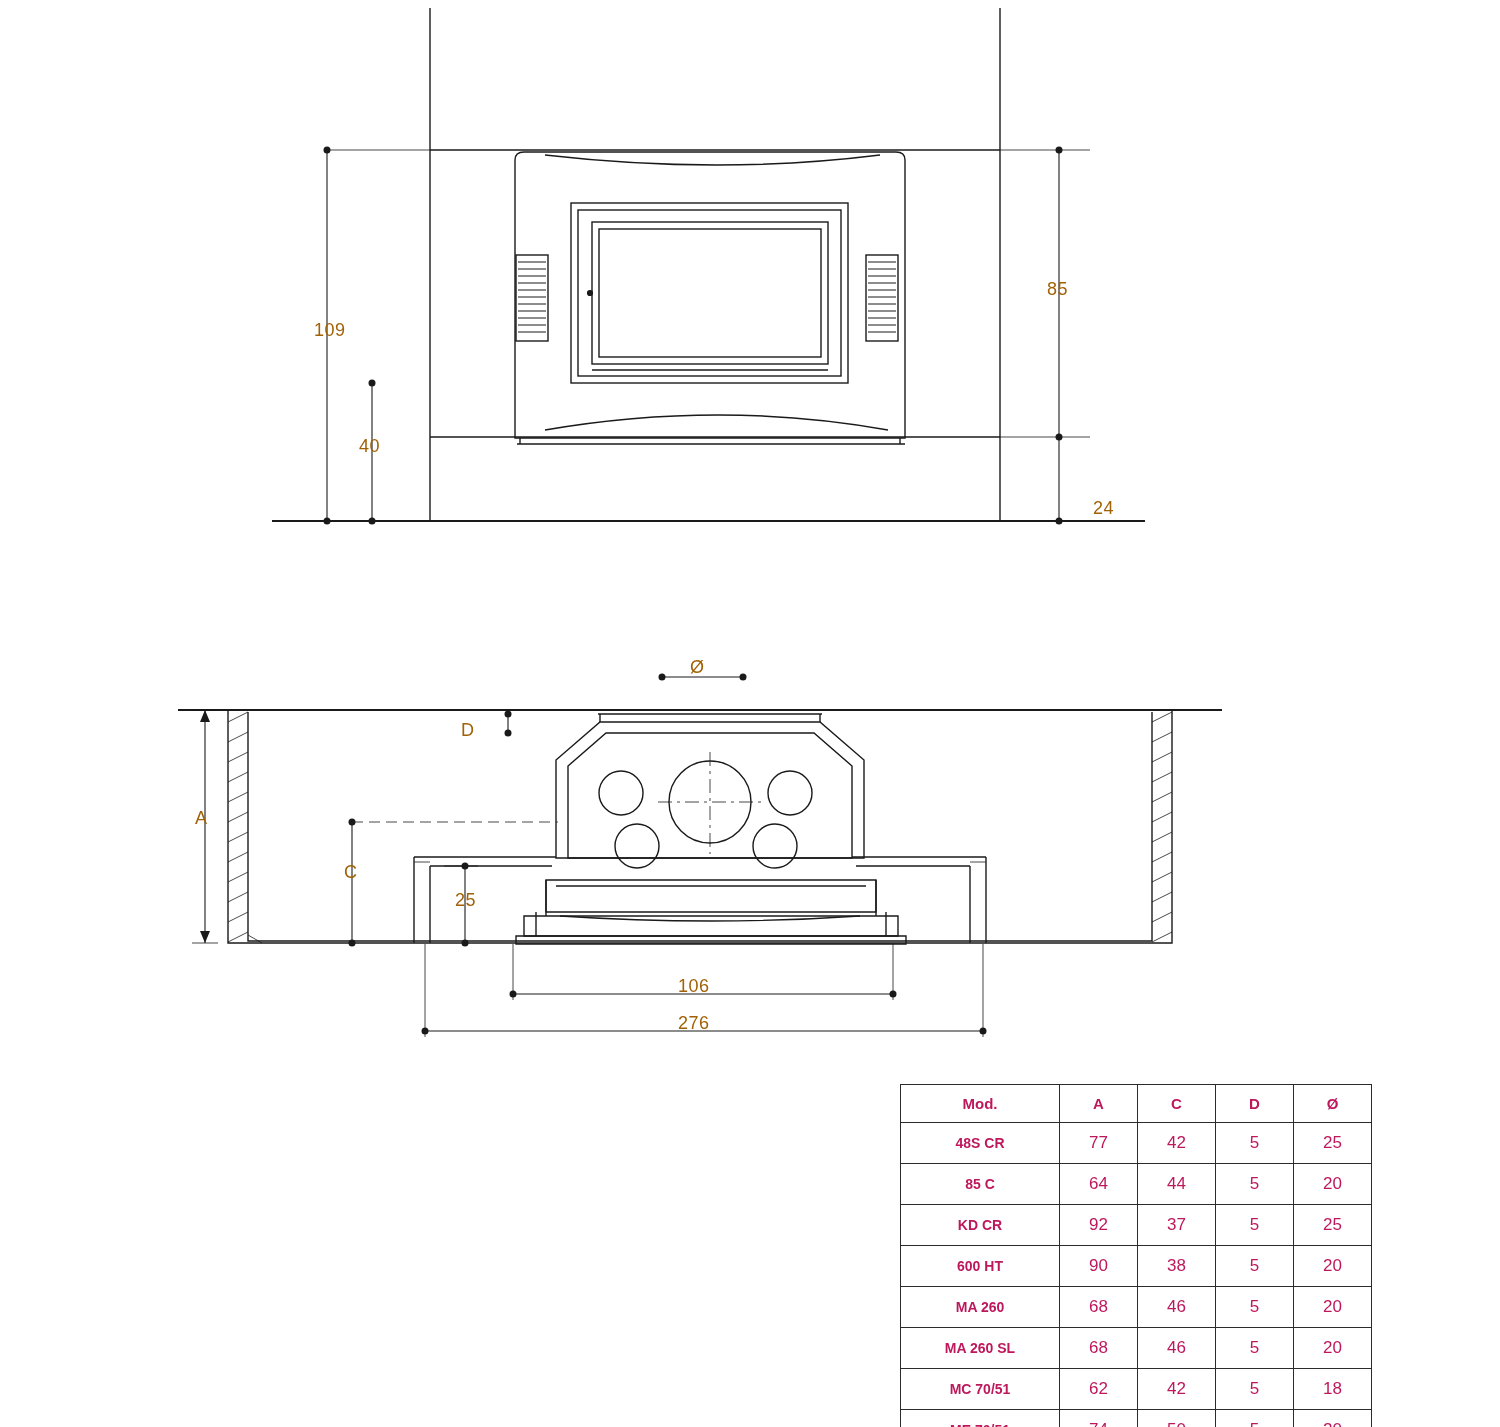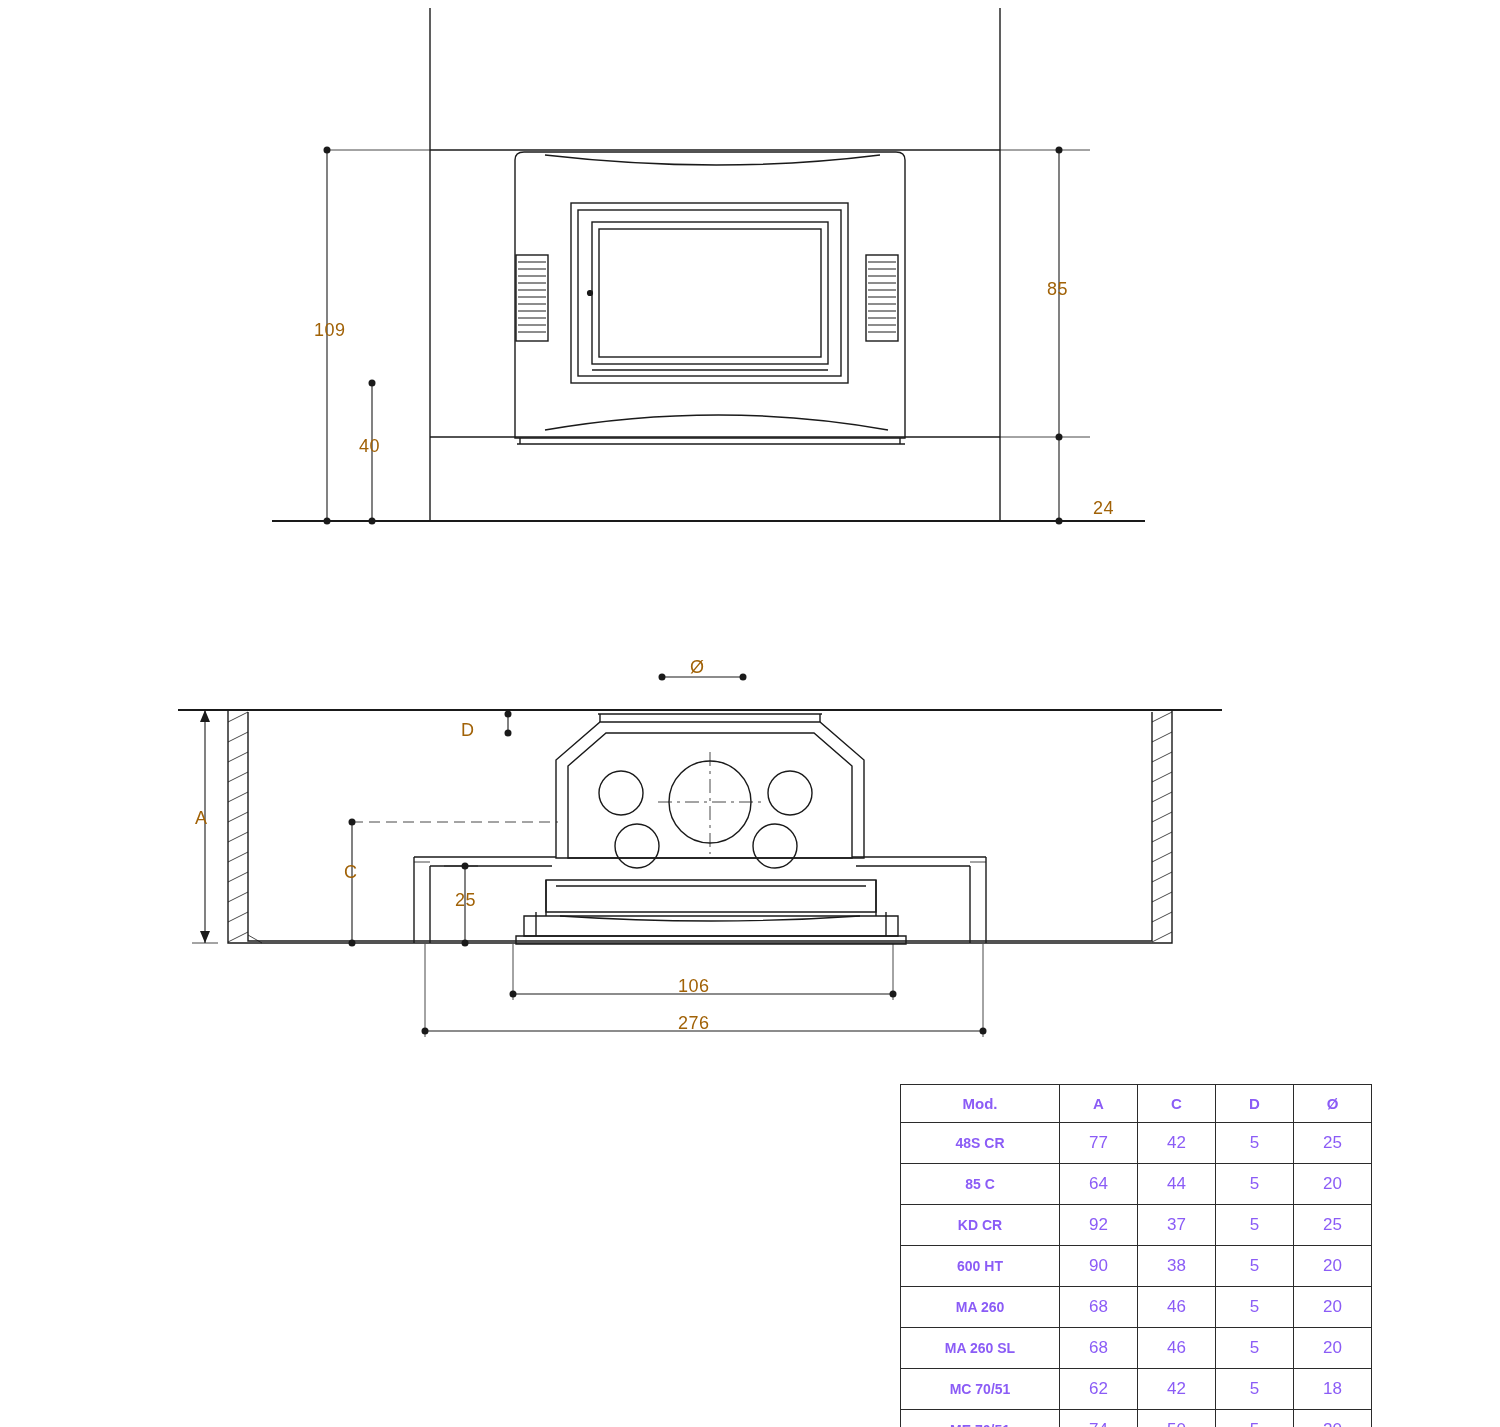--- a/index.html
+++ b/index.html
@@ -1,20 +1,20 @@
 <!DOCTYPE html>
 <html><head>
 <meta charset="utf-8">
 <style>
   html,body{margin:0;padding:0;background:#ffffff;}
   body{width:1500px;height:1427px;position:relative;font-family:"Liberation Sans",sans-serif;color:#1a1a1a;overflow:hidden;}
   .stage{position:absolute;left:0;top:0;width:1500px;height:1427px;}
   .dimlabel{position:absolute;font-size:18px;color:#a16207;letter-spacing:0.5px;}
   .tbl{position:absolute;left:900px;top:1084px;border-collapse:collapse;background:#fff;}
-  .tbl td,.tbl th{border:1px solid #2b2b2b;font-weight:normal;text-align:center;color:#8b5cf6;}
+  .tbl td,.tbl th{border:1px solid #2b2b2b;font-weight:normal;text-align:center;color:#be185d;}
   .tbl th{font-size:15px;font-weight:bold;padding:10px 4px;}
   .tbl td.mod{font-size:14px;padding:10px 4px;font-weight:bold;}
   .tbl td.num{font-size:17px;padding:10px 4px;}
   .c-mod{width:150px;}
   .c-a{width:69px;}
   .c-c{width:69px;}
   .c-d{width:69px;}
   .c-o{width:69px;}
   svg{display:block;}
 </style>

